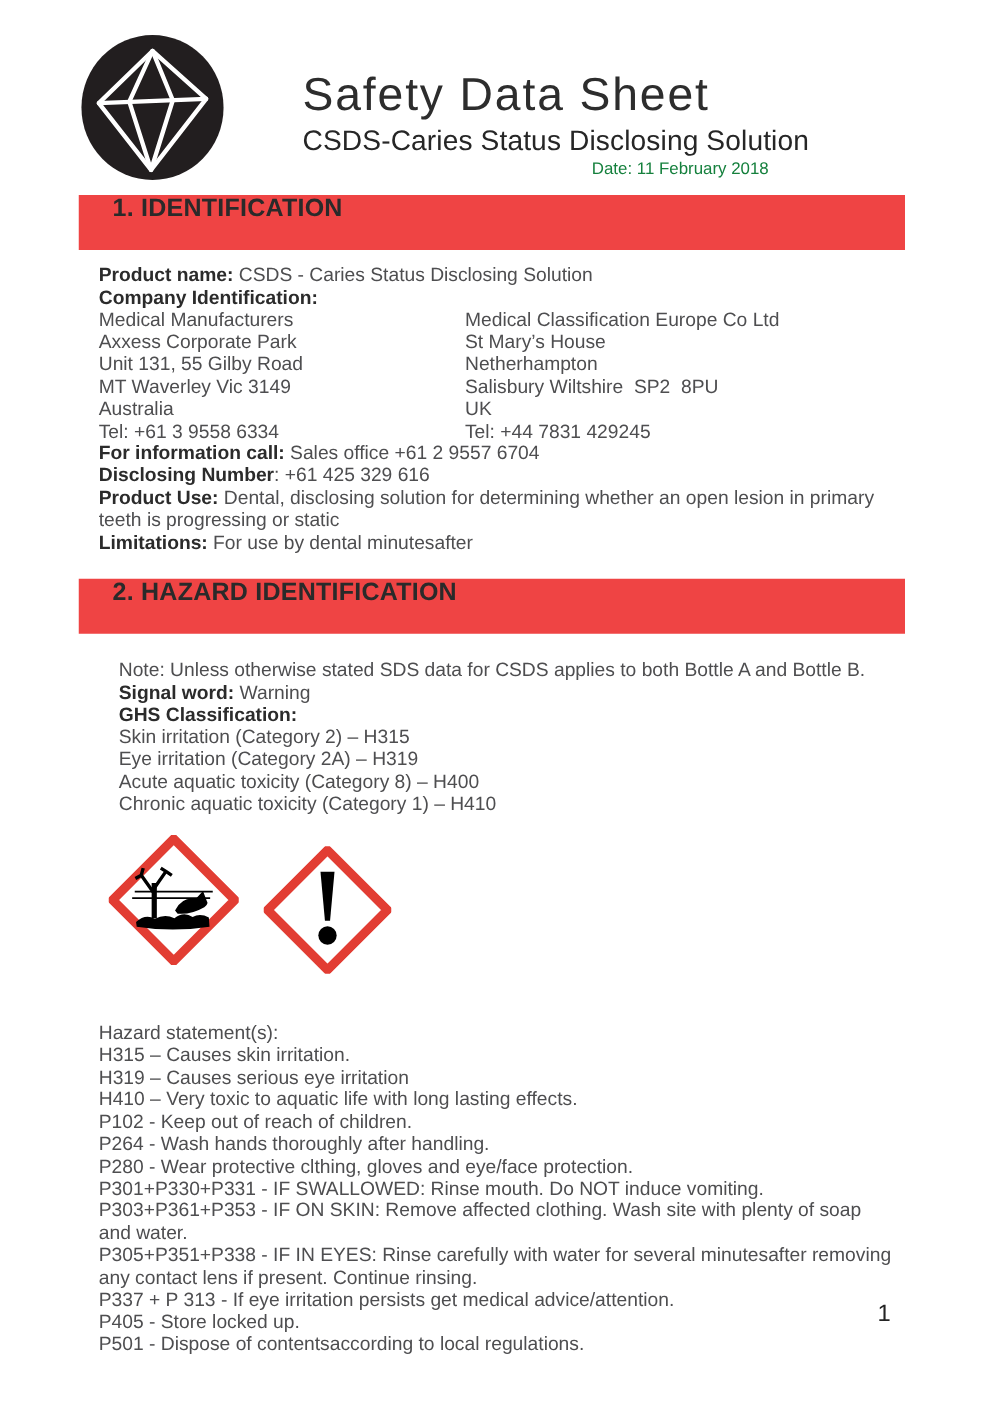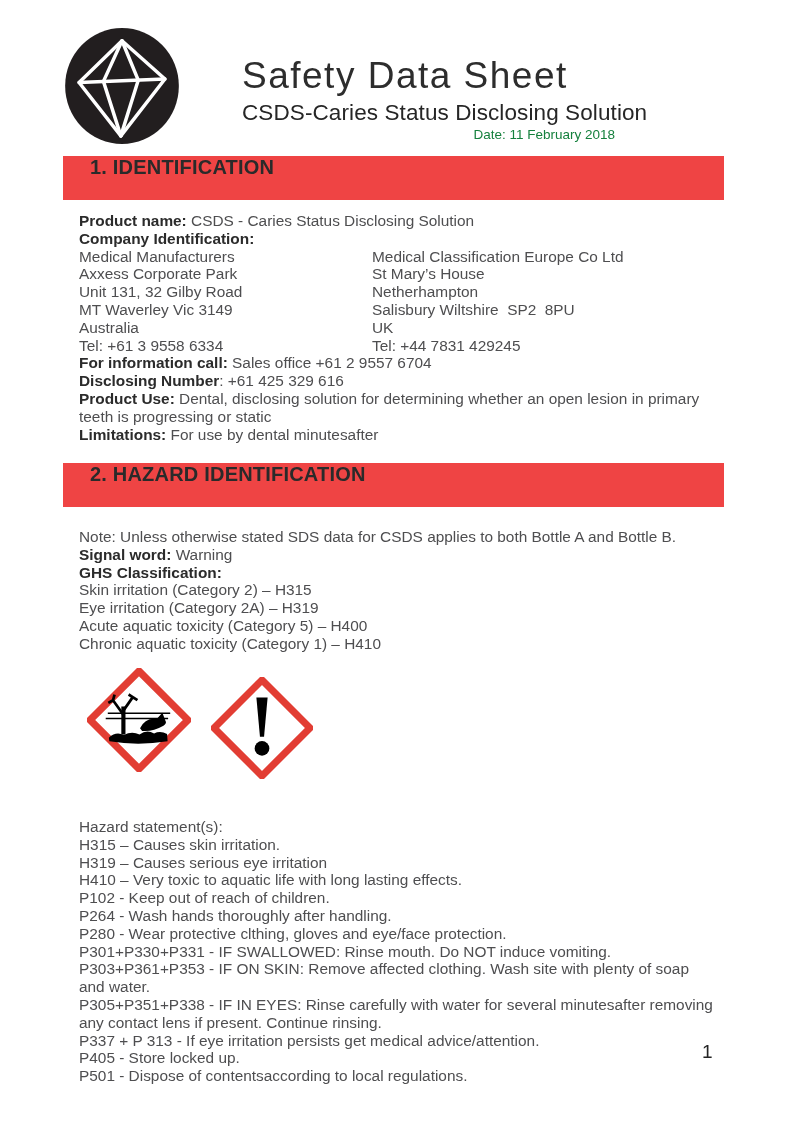--- a/index.html
+++ b/index.html
@@ -27,21 +27,21 @@
   .section-bar {
     position:absolute; left:63px; width:687px; height:44px; background:#ef4444;
     display:flex; align-items:flex-start; padding-left:27px;
     font-weight:bold; font-size:20px; color:#2a2a2a; letter-spacing:0.2px;
   }
   .bar1 { top:156px; }
   .bar2 { top:463px; }
   
   .content { position:absolute; left:79px; font-size:15.4px; line-height:17.8px; color:#4e4e50; }
   .sec1 { top:212px; width:655px; }
-  .sec2 { top:528px; width:668px; }
+  .sec2 { top:528px; width:668px;margin-left:16px; }
   .hazard { top:787px; width:662px;margin-top:31px; }
   .line { white-space:pre-wrap; }
   .b { font-weight:bold; color:#2b2b2b; }
   .cols { display:flex; }
   .col-left { width:293px; }
   .col-right { flex:1; }
   
   .pictos { position:absolute; left:87px; top:668px; }
   .picto { position:absolute; top:0; left:0; }
   .picto svg { display:block; width:100%; height:100%; }
@@ -77,21 +77,21 @@
       <span>1. IDENTIFICATION</span>
     </div>
 
   <div class="content sec1">
     <div class="line"><span class="b">Product name:</span><span> CSDS - Caries Status Disclosing Solution</span></div>
     <div class="line"><span class="b">Company Identification:</span></div>
     <div class="cols">
         <div class="col-left">
           <div class="line">Medical Manufacturers</div>
           <div class="line">Axxess Corporate Park</div>
-          <div class="line">Unit 131, 32 Gilby Road</div>
+          <div class="line">Unit 131, 55 Gilby Road</div>
           <div class="line">MT Waverley Vic 3149</div>
           <div class="line">Australia</div>
           <div class="line">Tel: +61 3 9558 6334</div>
         </div>
         <div class="col-right">
           <div class="line">Medical Classification Europe Co Ltd</div>
           <div class="line">St Mary’s House</div>
           <div class="line">Netherhampton</div>
           <div class="line">Salisbury Wiltshire  SP2  8PU</div>
           <div class="line">UK</div>
@@ -109,21 +109,21 @@
       <span>2. HAZARD IDENTIFICATION</span>
     </div>
 
   <div class="content sec2">
     <div class="line">Note: Unless otherwise stated SDS data for CSDS applies to both Bottle A and Bottle B.</div>
     <div class="line"><span class="b">Signal word:</span><span> Warning</span></div>
     <div class="line"><span class="b">GHS Classification:</span></div>
     <div>
         <div class="line">Skin irritation (Category 2) – H315</div>
         <div class="line">Eye irritation (Category 2A) – H319</div>
-        <div class="line">Acute aquatic toxicity (Category 5) – H400</div>
+        <div class="line">Acute aquatic toxicity (Category 8) – H400</div>
         <div class="line">Chronic aquatic toxicity (Category 1) – H410</div>
       </div>
   </div>
 
   <div class="pictos">
     <div class="picto picto-env">
       <svg viewBox="0 0 100 100">
         <path d="M50 3 L97 50 L50 97 L3 50 Z" fill="#ffffff" stroke="#e23d33" stroke-width="7" stroke-linejoin="miter"></path>
         <g stroke="#000000" fill="none">
           <path d="M20 43.5 L80 43.5" stroke-width="1.4"></path>

